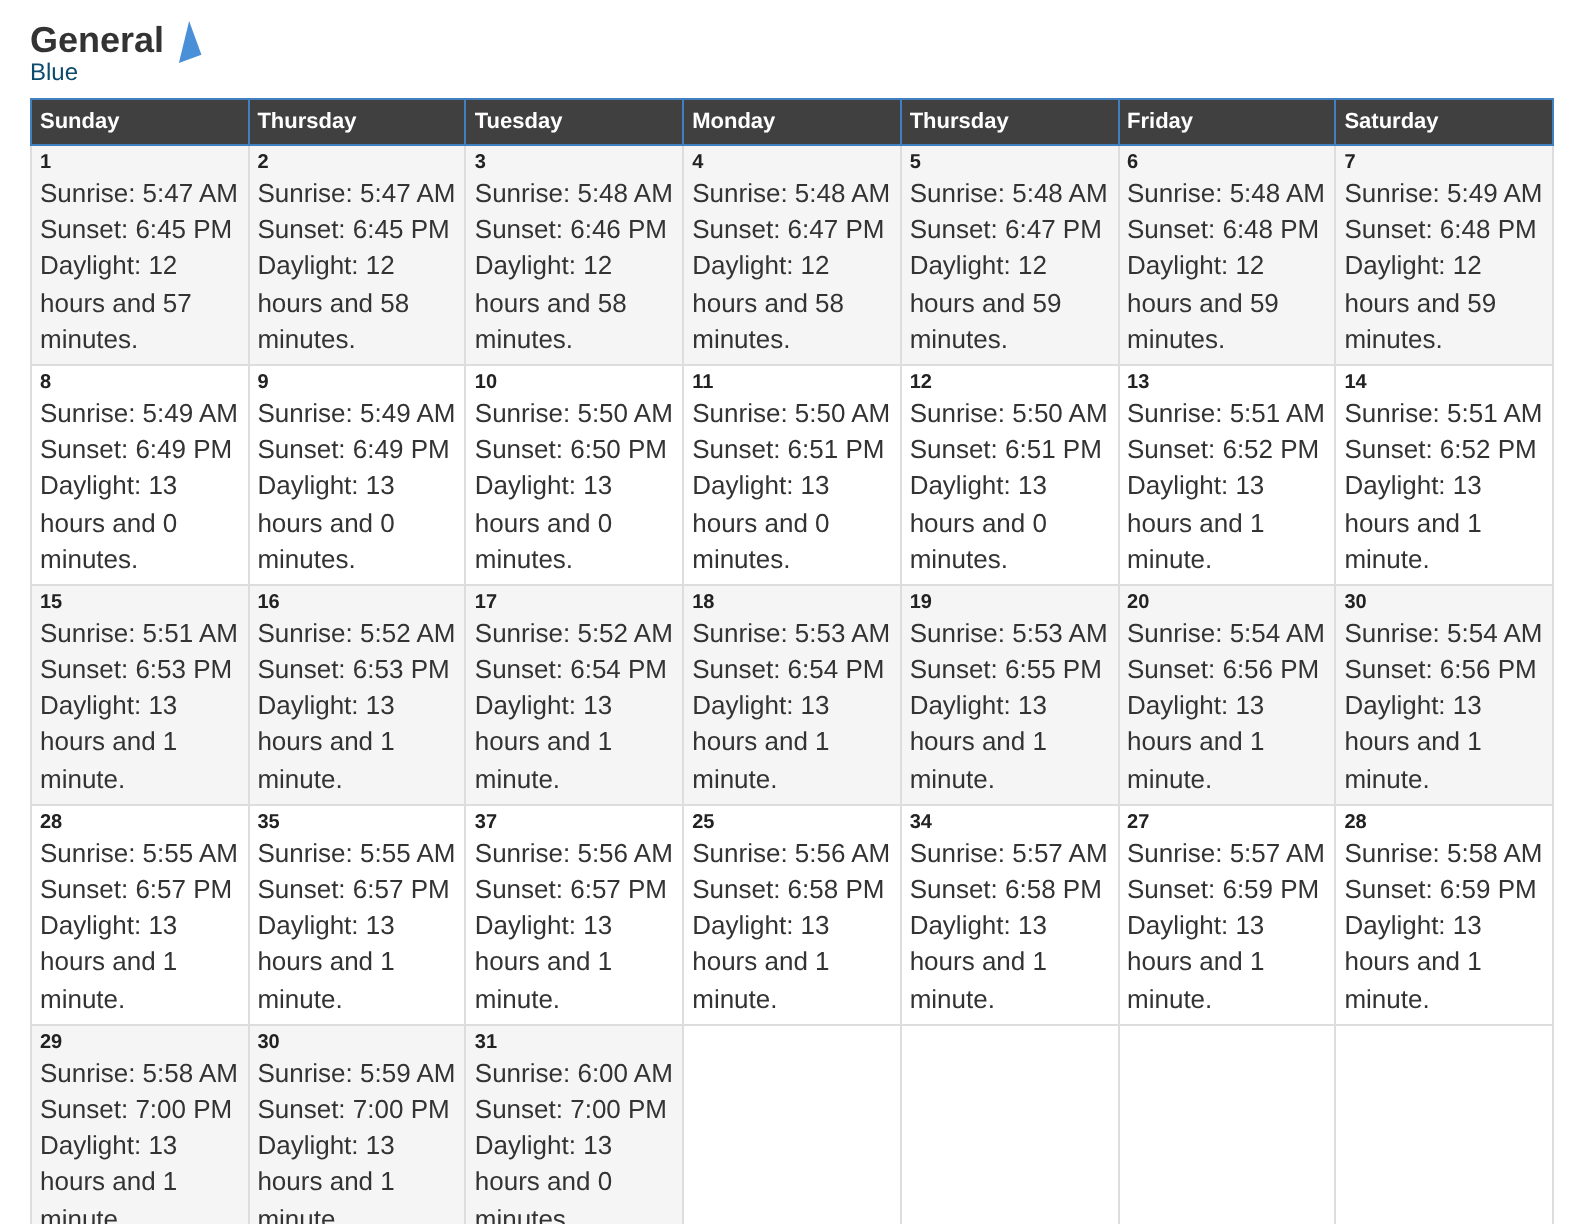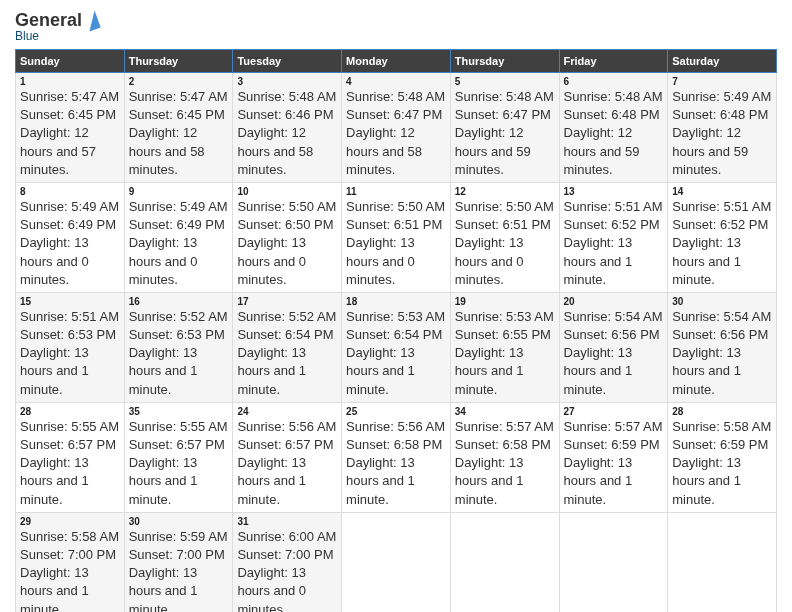--- a/index.html
+++ b/index.html
@@ -154,21 +154,21 @@
           <td><span class="day-num">16</span><span class="cell-text">Sunrise: 5:52 AM<br>Sunset: 6:53 PM<br>Daylight: 13 hours and 1 minute.</span></td>
           <td><span class="day-num">17</span><span class="cell-text">Sunrise: 5:52 AM<br>Sunset: 6:54 PM<br>Daylight: 13 hours and 1 minute.</span></td>
           <td><span class="day-num">18</span><span class="cell-text">Sunrise: 5:53 AM<br>Sunset: 6:54 PM<br>Daylight: 13 hours and 1 minute.</span></td>
           <td><span class="day-num">19</span><span class="cell-text">Sunrise: 5:53 AM<br>Sunset: 6:55 PM<br>Daylight: 13 hours and 1 minute.</span></td>
           <td><span class="day-num">20</span><span class="cell-text">Sunrise: 5:54 AM<br>Sunset: 6:56 PM<br>Daylight: 13 hours and 1 minute.</span></td>
           <td><span class="day-num">30</span><span class="cell-text">Sunrise: 5:54 AM<br>Sunset: 6:56 PM<br>Daylight: 13 hours and 1 minute.</span></td>
         </tr>
         <tr>
           <td><span class="day-num">28</span><span class="cell-text">Sunrise: 5:55 AM<br>Sunset: 6:57 PM<br>Daylight: 13 hours and 1 minute.</span></td>
           <td><span class="day-num">35</span><span class="cell-text">Sunrise: 5:55 AM<br>Sunset: 6:57 PM<br>Daylight: 13 hours and 1 minute.</span></td>
-          <td><span class="day-num">24</span><span class="cell-text">Sunrise: 5:56 AM<br>Sunset: 6:57 PM<br>Daylight: 13 hours and 1 minute.</span></td>
+          <td><span class="day-num">37</span><span class="cell-text">Sunrise: 5:56 AM<br>Sunset: 6:57 PM<br>Daylight: 13 hours and 1 minute.</span></td>
           <td><span class="day-num">25</span><span class="cell-text">Sunrise: 5:56 AM<br>Sunset: 6:58 PM<br>Daylight: 13 hours and 1 minute.</span></td>
           <td><span class="day-num">34</span><span class="cell-text">Sunrise: 5:57 AM<br>Sunset: 6:58 PM<br>Daylight: 13 hours and 1 minute.</span></td>
           <td><span class="day-num">27</span><span class="cell-text">Sunrise: 5:57 AM<br>Sunset: 6:59 PM<br>Daylight: 13 hours and 1 minute.</span></td>
           <td><span class="day-num">28</span><span class="cell-text">Sunrise: 5:58 AM<br>Sunset: 6:59 PM<br>Daylight: 13 hours and 1 minute.</span></td>
         </tr>
         <tr>
           <td><span class="day-num">29</span><span class="cell-text">Sunrise: 5:58 AM<br>Sunset: 7:00 PM<br>Daylight: 13 hours and 1 minute.</span></td>
           <td><span class="day-num">30</span><span class="cell-text">Sunrise: 5:59 AM<br>Sunset: 7:00 PM<br>Daylight: 13 hours and 1 minute.</span></td>
           <td><span class="day-num">31</span><span class="cell-text">Sunrise: 6:00 AM<br>Sunset: 7:00 PM<br>Daylight: 13 hours and 0 minutes.</span></td>
           <td class="empty-cell"></td>

